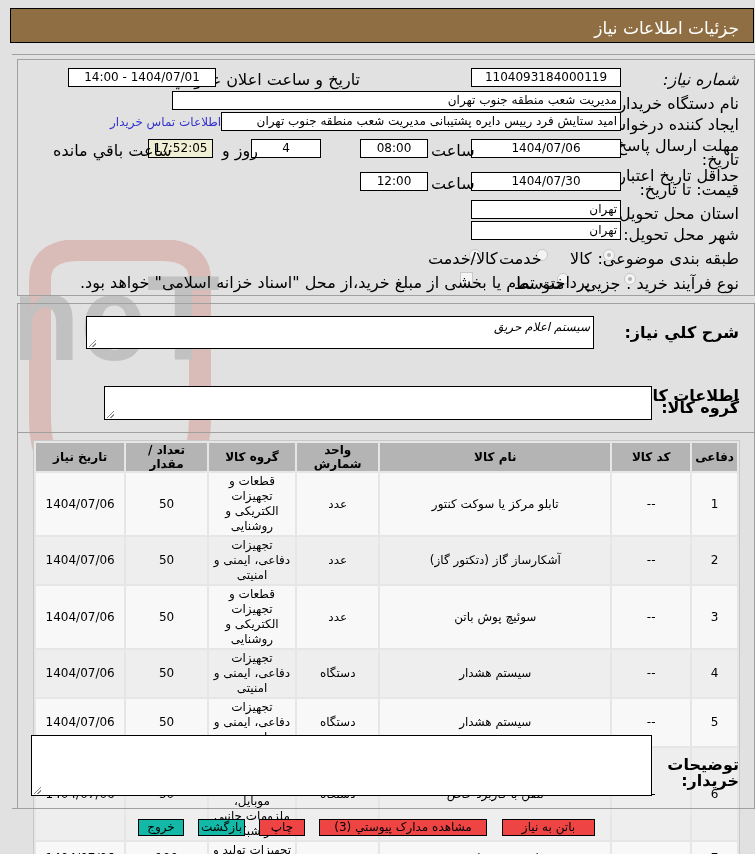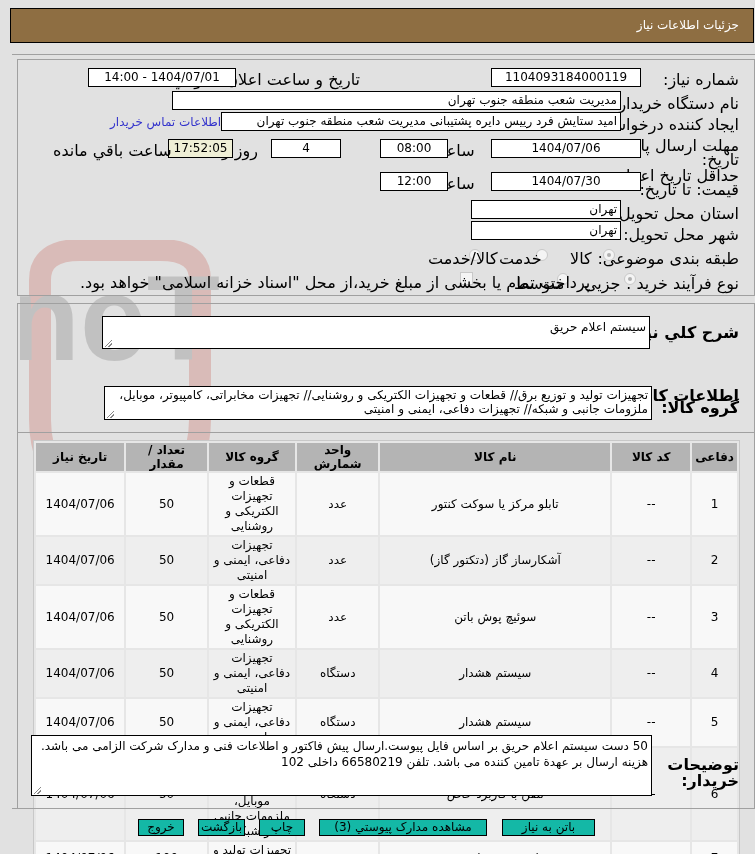--- a/index.html
+++ b/index.html
@@ -4,29 +4,29 @@
 <style>
   html, body { margin:0; padding:0; }
   body {
     width:755px; height:854px; background:#e1e1e1; position:relative; overflow:hidden;
     font-family:"DejaVu Sans", sans-serif; font-size:12px; color:#000; direction:rtl;
   }
   .header-bar {
     position:absolute; left:10px; top:8px; width:744px; height:35px;
     background:#8e6e42; border:1px solid #000; box-sizing:border-box;
   }
-  .header-bar span { position:absolute; right:14px; top:9px; color:#fff; font-size:12px; }
+  .header-bar span { position:absolute; right:14px; top:9px; color:#fff; font-size:17px; }
   .sep { position:absolute; left:12px; width:743px; height:0; border-top:1px solid #a0a0a0; }
   .panel { position:absolute; border:1px solid #a0a0a0; box-sizing:border-box; }
   .lbl { position:absolute; white-space:nowrap; font-size:16px; }
   .box {
     position:absolute; background:#fff; border:1px solid #000; box-sizing:border-box;
     height:19px; line-height:17px; font-size:12px; white-space:nowrap; overflow:hidden; padding:0 3px;
   }
-  .box.c { text-align:center;margin-left:20px; }
+  .box.c { text-align:center; }
   .box.r { text-align:right; }
   .box.yellow { background:#efefd6; }
   .link { position:absolute; color:#3333cc; white-space:nowrap; font-size:12px; cursor:pointer; }
   .radio {
     position:absolute; width:12px; height:12px; border-radius:50%;
     border:1px solid #c8c8c8; background:#f4f4f4; box-sizing:border-box;
   }
   .radio.sel::after {
     content:""; position:absolute; left:3px; top:3px; width:4px; height:4px; border-radius:50%; background:#b0b0b0;
   }
@@ -48,40 +48,40 @@
   table.items th {
     background:#b4b4b4; font-weight:bold; height:22px; padding:0 3px; text-align:center; font-size:12px;
   }
   table.items td { text-align:center; padding:1px 3px; line-height:15px; }
   table.items tr.odd td { background:#f8f8f8; }
   table.items tr.even td { background:#eeeeee; }
   .btn {
     position:absolute; height:17px; border:1px solid #000; box-sizing:border-box;
     font-size:12px; line-height:15px; text-align:center; cursor:pointer; white-space:nowrap;
   }
-  .btn.green { background:#14b8a6; }
+  .btn.green { background:#ef4444; }
   .btn.pink { background:#14b8a6; }
   .watermark { position:absolute; left:20px; top:240px; width:720px; height:320px; pointer-events:none; opacity:0.22; }
 </style>
 </head>
 <body>
 
 <svg class="watermark" viewBox="0 0 720 320">
   <path d="M20 40 Q20 10 60 10 L140 10 Q180 10 180 40 L180 180 Q180 250 100 300 Q20 250 20 180 Z" fill="none" stroke="#c0392b" stroke-width="22"></path>
   <text x="200" y="120" font-family="Liberation Sans, sans-serif" font-size="120" font-weight="bold" fill="#555">AriaTender.neT</text>
 </svg>
 
 <div class="header-bar">
   <span>جزئیات اطلاعات نیاز</span>
 </div>
 <div class="sep" style="top:54px"></div>
 
 <div class="panel" style="left:17px; top:59px; width:738px; height:237px;"></div>
 
-<span class="lbl" style="right:16px; top:70px;">شماره نیاز:</span>
+<span class="lbl" style="right:16px; top:70px;font-style:italic;">شماره نیاز:</span>
 <div class="box c" style="left:471px; top:68px; width:150px;">1104093184000119</div>
 <span class="lbl" style="right:395px; top:70px;">تاریخ و ساعت اعلان عمومي:</span>
 <div class="box c" style="left:68px; top:68px; width:148px;">1404/07/01 - 14:00</div>
 
 <span class="lbl" style="right:16px; top:94px;">نام دستگاه خریدار:</span>
 <div class="box r" style="left:172px; top:91px; width:449px;">مدیریت شعب منطقه جنوب تهران</div>
 
 <span class="lbl" style="right:16px; top:115px;">ایجاد کننده درخواست:</span>
 <div class="box r" style="left:221px; top:112px; width:400px;">امید ستایش فرد رییس دایره پشتیبانی مدیریت شعب منطقه جنوب تهران</div>
 <span class="link" style="left:110px; top:115px;">اطلاعات تماس خریدار</span>
@@ -119,29 +119,28 @@
 <span class="lbl" style="right:16px; top:274px;">نوع فرآیند خرید :</span>
 <div class="radio sel" style="left:624px; top:273px;"></div>
 <span class="lbl" style="left:584px; top:274px;">جزیی</span>
 <div class="radio" style="left:557px; top:273px;"></div>
 <span class="lbl" style="left:514px; top:274px;">متوسط</span>
 <div class="check" style="left:460px; top:272px;"></div>
 <span class="lbl" style="left:80px; top:273px;">پرداخت تمام یا بخشی از مبلغ خرید،از محل "اسناد خزانه اسلامی" خواهد بود.</span>
 
 <div class="panel" style="left:17px; top:303px; width:738px; height:130px;"></div>
 <span class="lbl bold" style="right:16px; top:323px;">شرح کلي نیاز:</span>
-<div class="textarea" style="left:102px; top:316px; width:548px; height:33px;">
+<div class="textarea" style="left:86px; top:316px; width:508px; height:33px;font-style:italic;">
   <span>سیستم اعلام حریق</span>
   <div class="grip"></div>
 </div>
 <span class="lbl bold" style="right:16px; top:355px;margin-top:31px;">اطلاعات کالاهاي مورد نیاز</span>
 
 <span class="lbl bold" style="right:16px; top:398px;">گروه کالا:</span>
 <div class="textarea" style="left:104px; top:386px; width:548px; height:34px; line-height:14px; padding-top:1px;">
-  <span>تجهیزات تولید و توزیع برق// قطعات و تجهیزات الکتریکی و روشنایی// تجهیزات مخابراتی، کامپیوتر، موبایل، ملزومات جانبی و شبکه// تجهیزات دفاعی، ایمنی و امنیتی</span>
   <div class="grip"></div>
 </div>
 
 <table class="items">
   <thead>
     <tr>
       <th style="width:25px">دفاعی</th>
       <th style="width:75px">کد کالا</th>
       <th style="width:234px">نام کالا</th>
       <th style="width:77px">واحد شمارش</th>
@@ -214,21 +213,20 @@
       <td>100</td>
       <td>1404/07/06</td>
     </tr>
   </tbody>
 </table>
 
 <div class="panel" style="left:17px; top:433px; width:738px; height:376px; border-top:none;"></div>
 <span class="lbl bold" style="right:16px; top:755px;">توضیحات</span>
 <span class="lbl bold" style="right:16px; top:771px;margin-left:22px;">خریدار:</span>
 <div class="textarea" style="left:31px; top:735px; width:621px; height:61px;">
-  <span>50 دست سیستم  اعلام حریق بر اساس فایل پیوست.ارسال پیش فاکتور و اطلاعات فنی و مدارک شرکت الزامی می باشد. هزینه ارسال بر عهدة تامین کننده می باشد. تلفن 66580219 داخلی 102</span>
   <div class="grip"></div>
 </div>
 
 <div class="sep" style="top:808px"></div>
 
 <div class="btn green" style="left:502px; top:819px; width:93px;">باتن به نیاز</div>
 <div class="btn green" style="left:319px; top:819px; width:168px;">مشاهده مدارک پیوستي (3)</div>
 <div class="btn green" style="left:259px; top:819px; width:46px;">چاپ</div>
 <div class="btn pink" style="left:198px; top:819px; width:47px;">بازگشت</div>
 <div class="btn pink" style="left:138px; top:819px; width:46px;">خروج</div>

